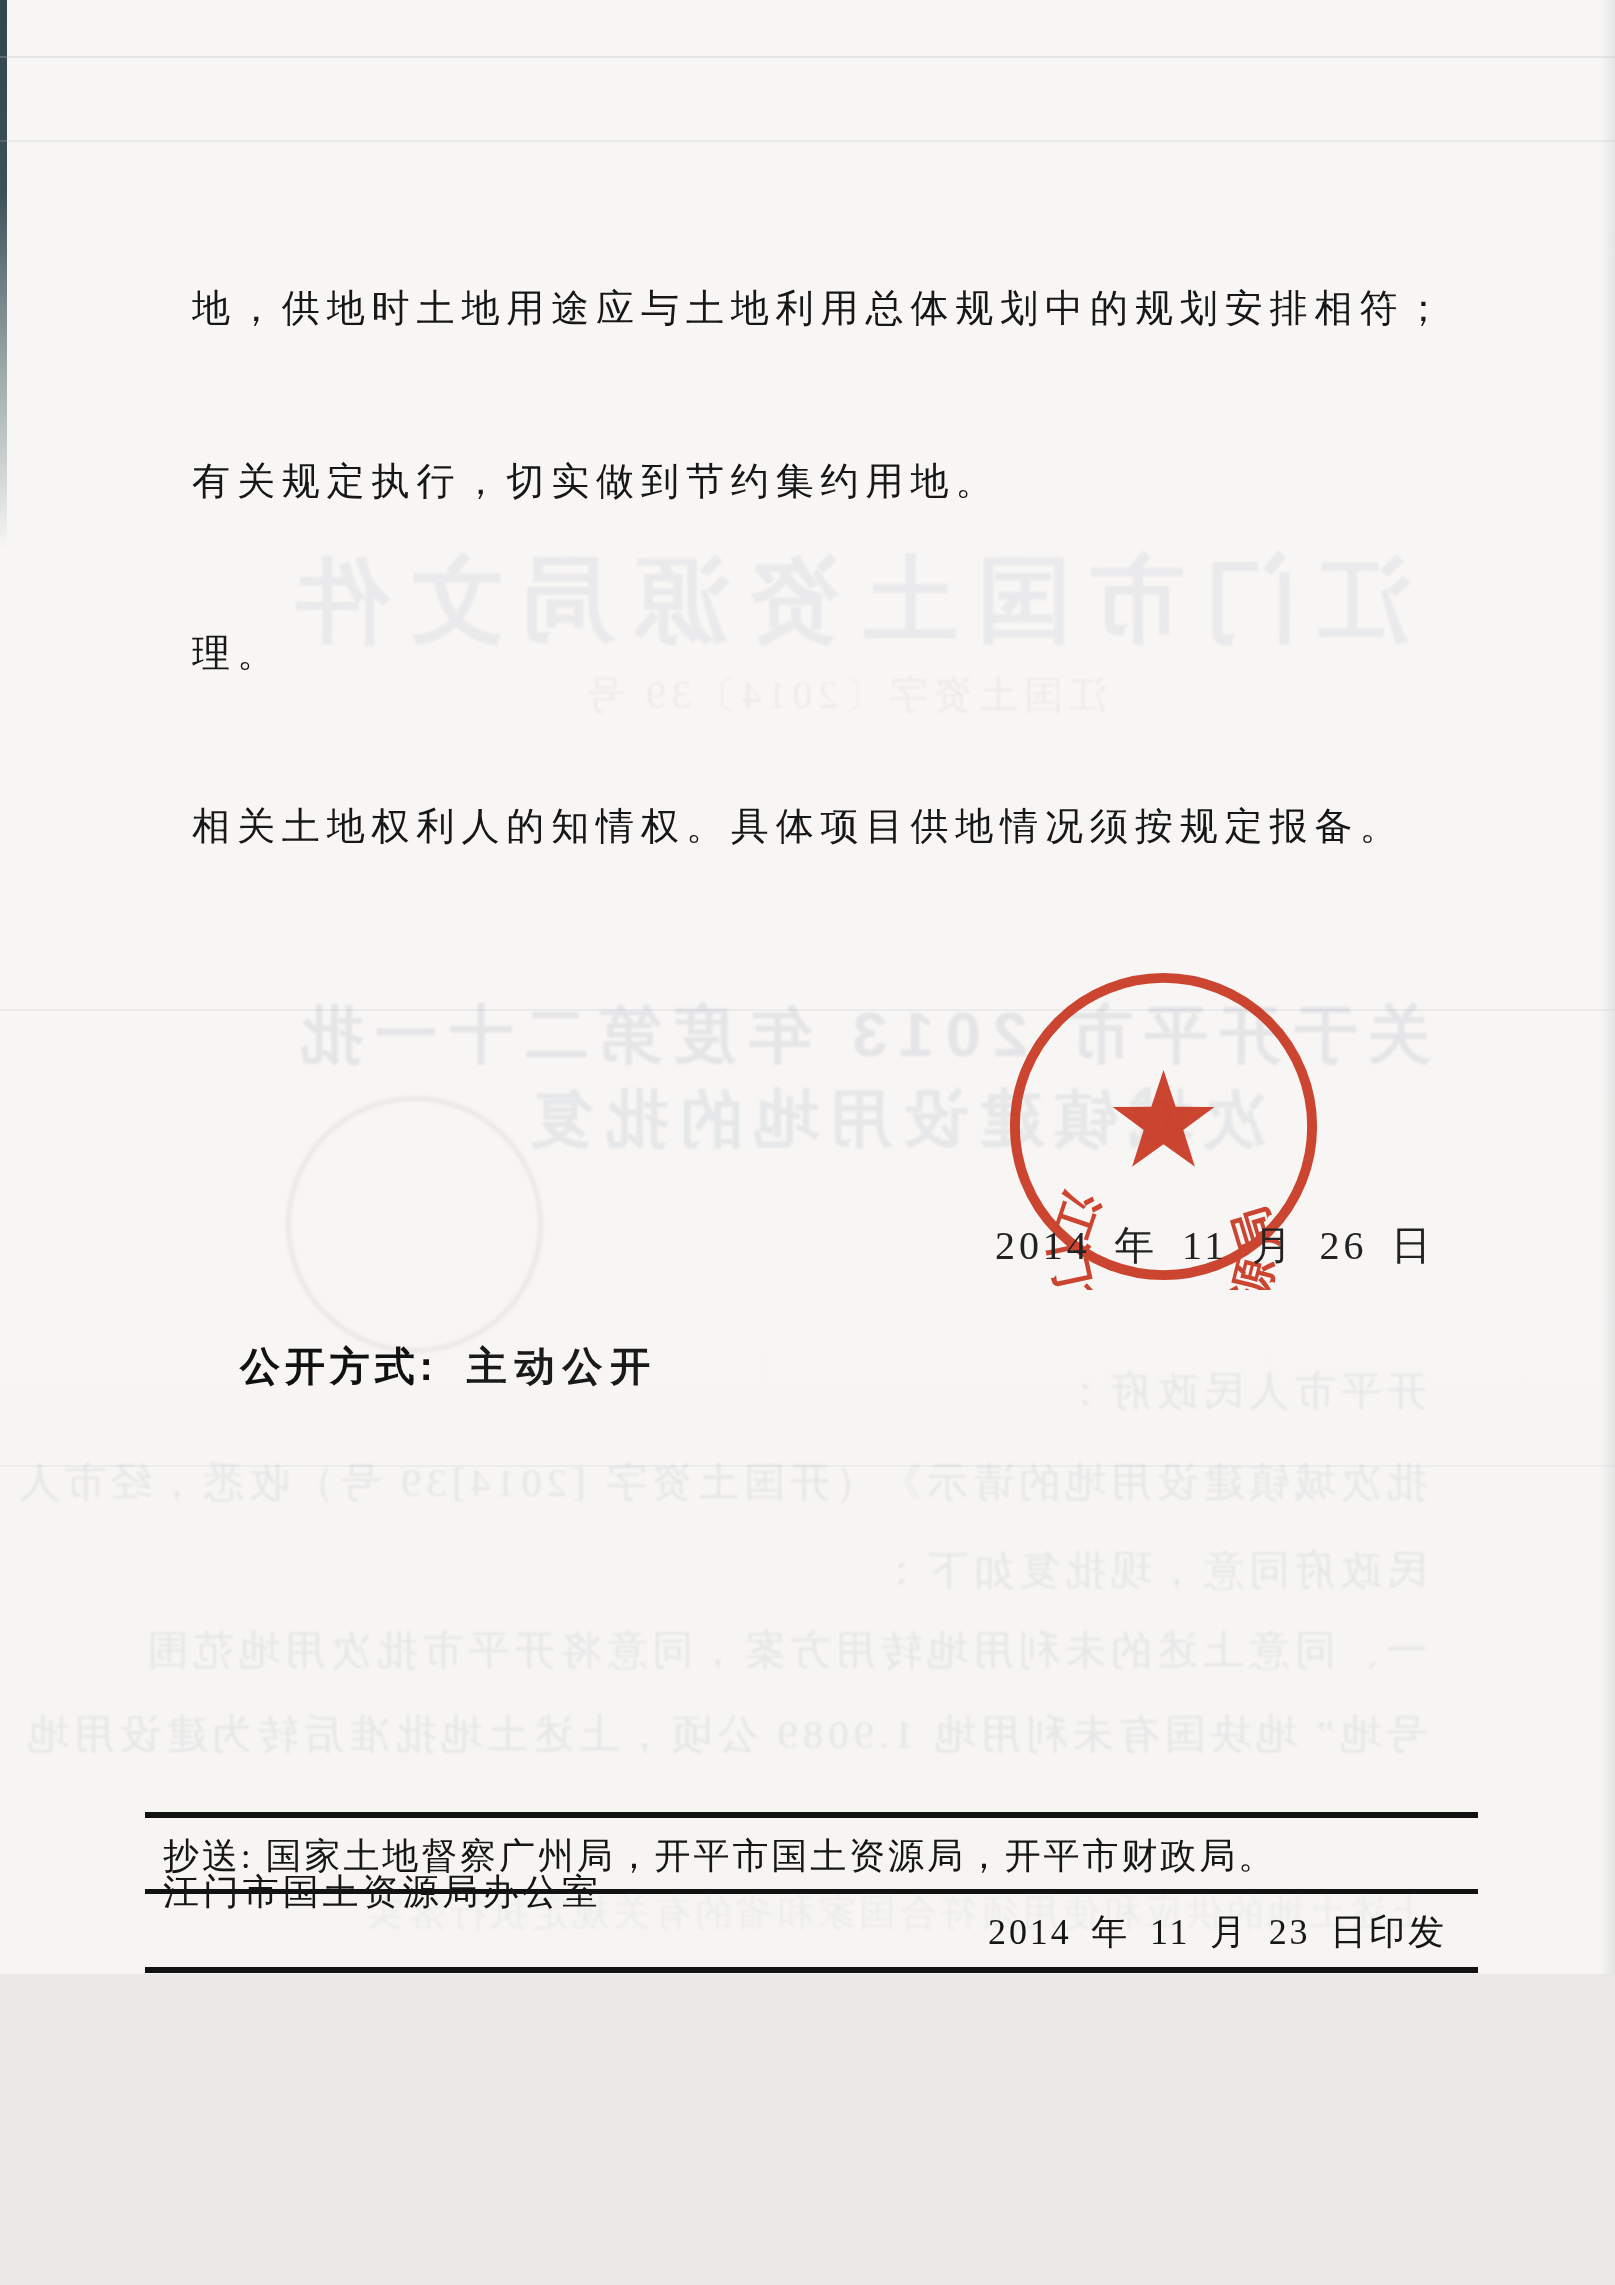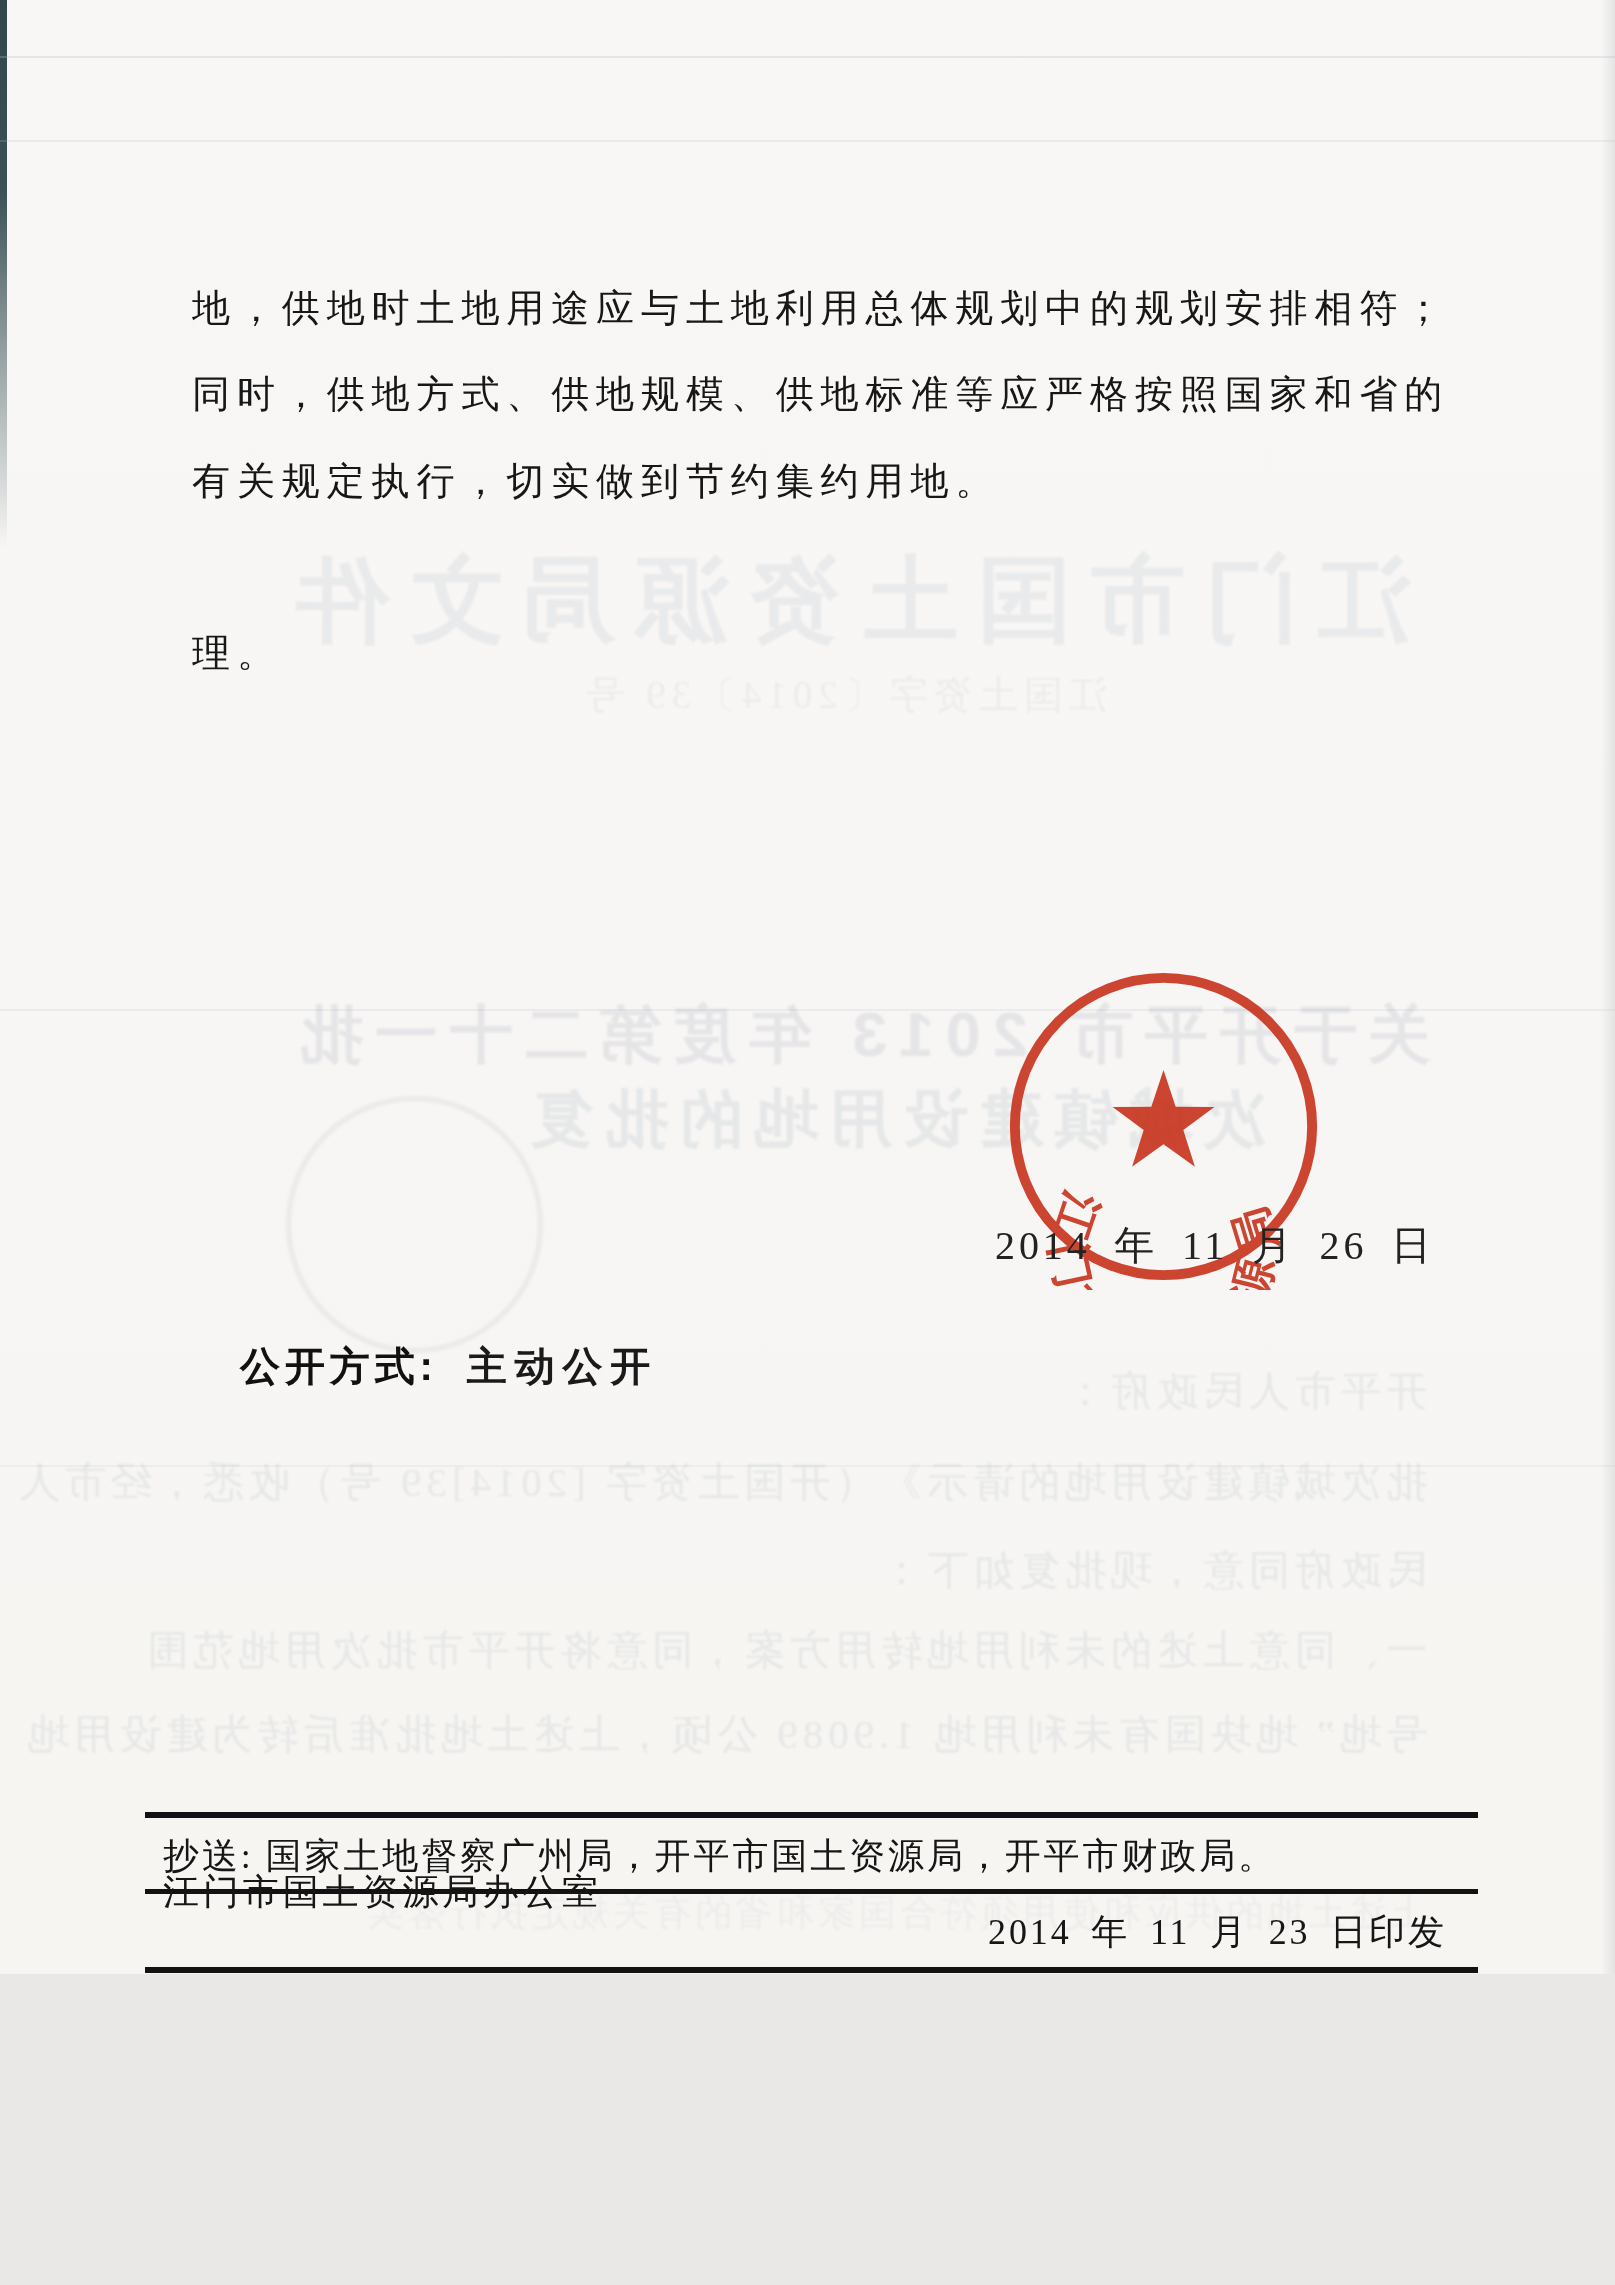--- a/index.html
+++ b/index.html
@@ -128,23 +128,23 @@
   <div class="bleed bleed-title2">次城镇建设用地的批复</div>
   <div class="bleed-circle"></div>
   <div class="bleed bleed-body bb0">开平市人民政府：</div>
   <div class="bleed bleed-body bb1">批次城镇建设用地的请示》（开国土资字 [2014]39 号）收悉，经市人</div>
   <div class="bleed bleed-body bb2">民政府同意，现批复如下：</div>
   <div class="bleed bleed-body bb3">一、同意上述的未利用地转用方案，同意将开平市批次用地范围</div>
   <div class="bleed bleed-body bb4">号地” 地块国有未利用地 1.9089 公顷，上述土地批准后转为建设用地</div>
   <div class="bleed bleed-footer">上述土地的供应和使用须符合国家和省的有关规定执行落实</div>
 
   <div class="bline" style="top:286px">地，供地时土地用途应与土地利用总体规划中的规划安排相符；</div>
-  <div class="bline" style="top:372px">同时，供地方式、供地规模、供地标准等应严格按照国家和省的</div>
   <div class="bline" style="top:459px">有关规定执行，切实做到节约集约用地。</div>
   <div class="bline" style="top:631px">理。</div>
+  <div class="bline" style="top:804px">相关土地权利人的知情权。具体项目供地情况须按规定报备。</div>
 
   <svg class="seal" viewBox="0 0 330 330">
     <circle cx="165" cy="165" r="150" fill="none" stroke="#c83620" stroke-width="10"></circle>
     <path id="sealTextArc" d="M 74.9 228.1 A 110 110 0 1 0 255.1 228.1" fill="none"></path>
     <text>
       <textPath href="#sealTextArc" startOffset="2">江门市国土资源局</textPath>
     </text>
     <polygon fill="#c83620" points="165,108 152.7,145 113.6,145.3 145,168.5 133.3,205.7 165,183 196.7,205.7 185,168.5 216.4,145.3 177.3,145">
     </polygon>
   </svg>

